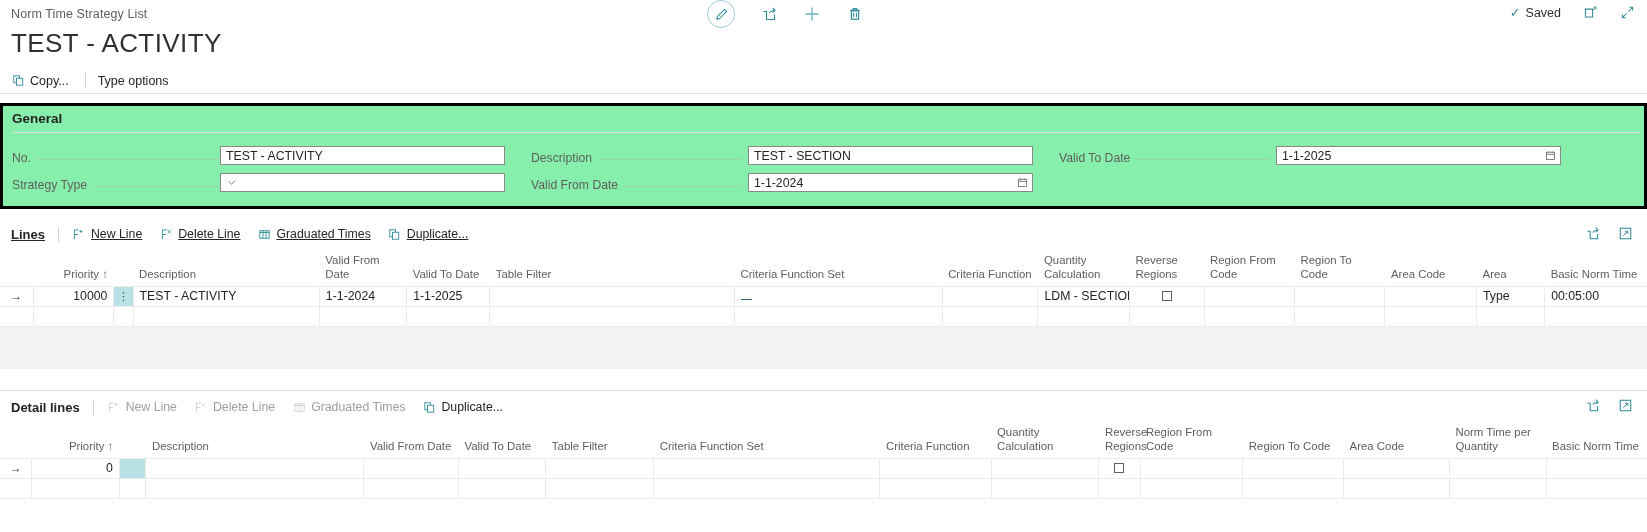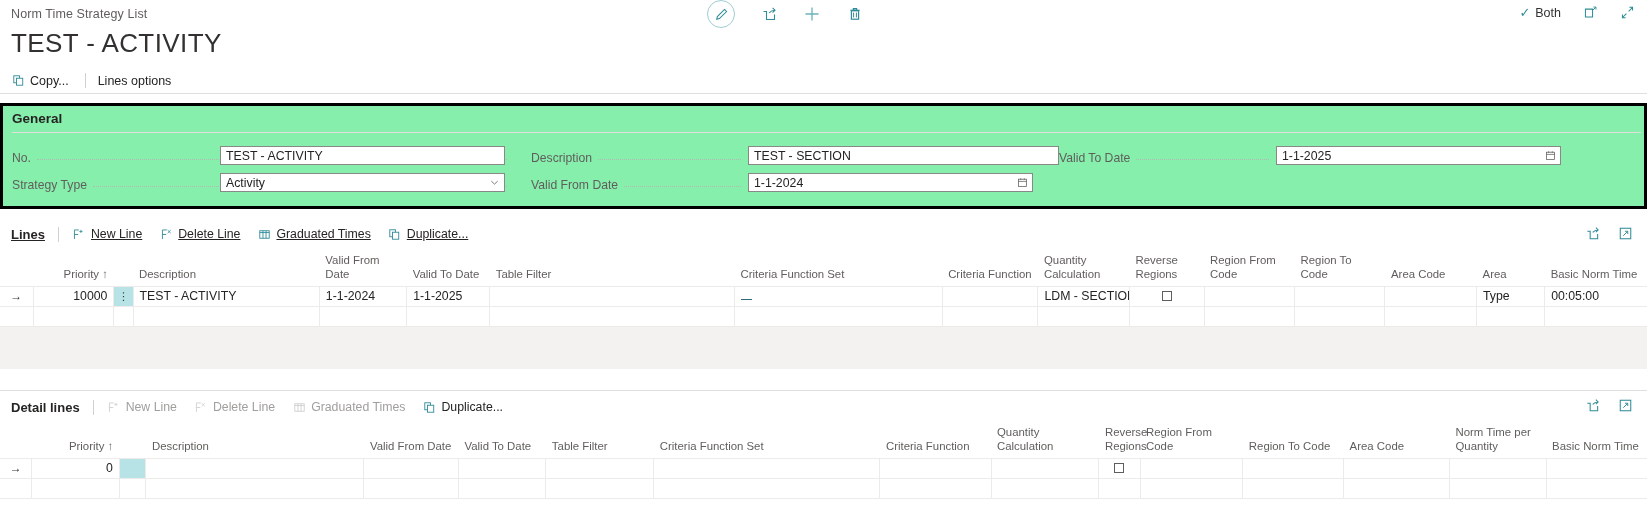--- a/index.html
+++ b/index.html
@@ -144,21 +144,21 @@
           <path d="M6.4 2.6h3.2v1.7H6.4z"></path>
           <rect x="4.4" y="4.8" width="7.2" height="8.4"></rect>
           <path d="M6.6 6.6v4.8M9.4 6.6v4.8" stroke-width="1"></path>
         </svg>
       </div>
     </div>
 
     <div class="rightstat">
       <div class="saved">
         <span class="chk">✓</span>
-        <span>Both</span>
+        <span>Saved</span>
       </div>
       <div class="ticon">
         <svg width="15" height="15" viewBox="0 0 16 16" fill="none" stroke="#2e8b97" stroke-width="1.1">
           <path d="M2.6 4.4h7.6v8.4H2.6z"></path>
           <path d="M10.6 5.4l3-3M11.2 2.2h2.6v2.6" stroke-width="1"></path>
         </svg>
       </div>
       <div class="ticon">
         <svg width="15" height="15" viewBox="0 0 16 16" fill="none" stroke="#2e8b97" stroke-width="1.1">
           <path d="M2.4 13.6l4.4-4.4M2.6 10.2v3.4h3.4"></path>
@@ -175,41 +175,41 @@
       <span class="ic">
         <svg width="13" height="13" viewBox="0 0 16 16" fill="none" stroke="#2e8b97" stroke-width="1.1">
           <rect x="2.2" y="2.2" width="7" height="8.6"></rect>
           <rect x="5.6" y="5.2" width="7.6" height="8.6" fill="#ffffff"></rect>
         </svg>
       </span>
       <span>Copy...</span>
     </div>
     <div class="divider"></div>
     <div class="ract">
-      <span>Lines options</span>
+      <span>Type options</span>
     </div>
   </div>
 
   <div class="general-wrap">
     <div class="general-title">General</div>
     <div class="general-rule"></div>
 
     <div class="fld" style="left:9px; top:42px; width:500px;">
       <span class="lbl">No.</span>
       <span class="dots"></span>
     </div>
     <div class="inputbox" style="position:absolute; left:217px; top:40px; width:285px;">
       <span class="val">TEST - ACTIVITY</span>
     </div>
 
     <div class="fld" style="left:528px; top:42px; width:215px;">
       <span class="lbl">Description</span>
       <span class="dots"></span>
     </div>
-    <div class="inputbox" style="position:absolute; left:745px; top:40px; width:311px;">
+    <div class="inputbox" style="position:absolute; left:745px; top:40px; width:285px;">
       <span class="val">TEST - SECTION</span>
     </div>
 
     <div class="fld" style="left:1056px; top:42px; width:215px;">
       <span class="lbl">Valid To Date</span>
       <span class="dots"></span>
     </div>
     <div class="inputbox" style="position:absolute; left:1273px; top:40px; width:285px;">
       <span class="val">1-1-2025</span>
       <span class="adorn">
@@ -218,21 +218,20 @@
           <path d="M2.2 6.4h11.6M5.4 1.8v2.4M10.6 1.8v2.4"></path>
         </svg>
       </span>
     </div>
 
     <div class="fld" style="left:9px; top:69px; width:500px;">
       <span class="lbl">Strategy Type</span>
       <span class="dots"></span>
     </div>
     <div class="inputbox" style="position:absolute; left:217px; top:67px; width:285px;">
-      <span class="val">Activity</span>
       <span class="adorn">
         <svg width="11" height="11" viewBox="0 0 16 16" fill="none" stroke="#605e5c" stroke-width="1.2">
           <path d="M3.4 6l4.6 4.4L12.6 6"></path>
         </svg>
       </span>
     </div>
 
     <div class="fld" style="left:528px; top:69px; width:215px;">
       <span class="lbl">Valid From Date</span>
       <span class="dots"></span>

